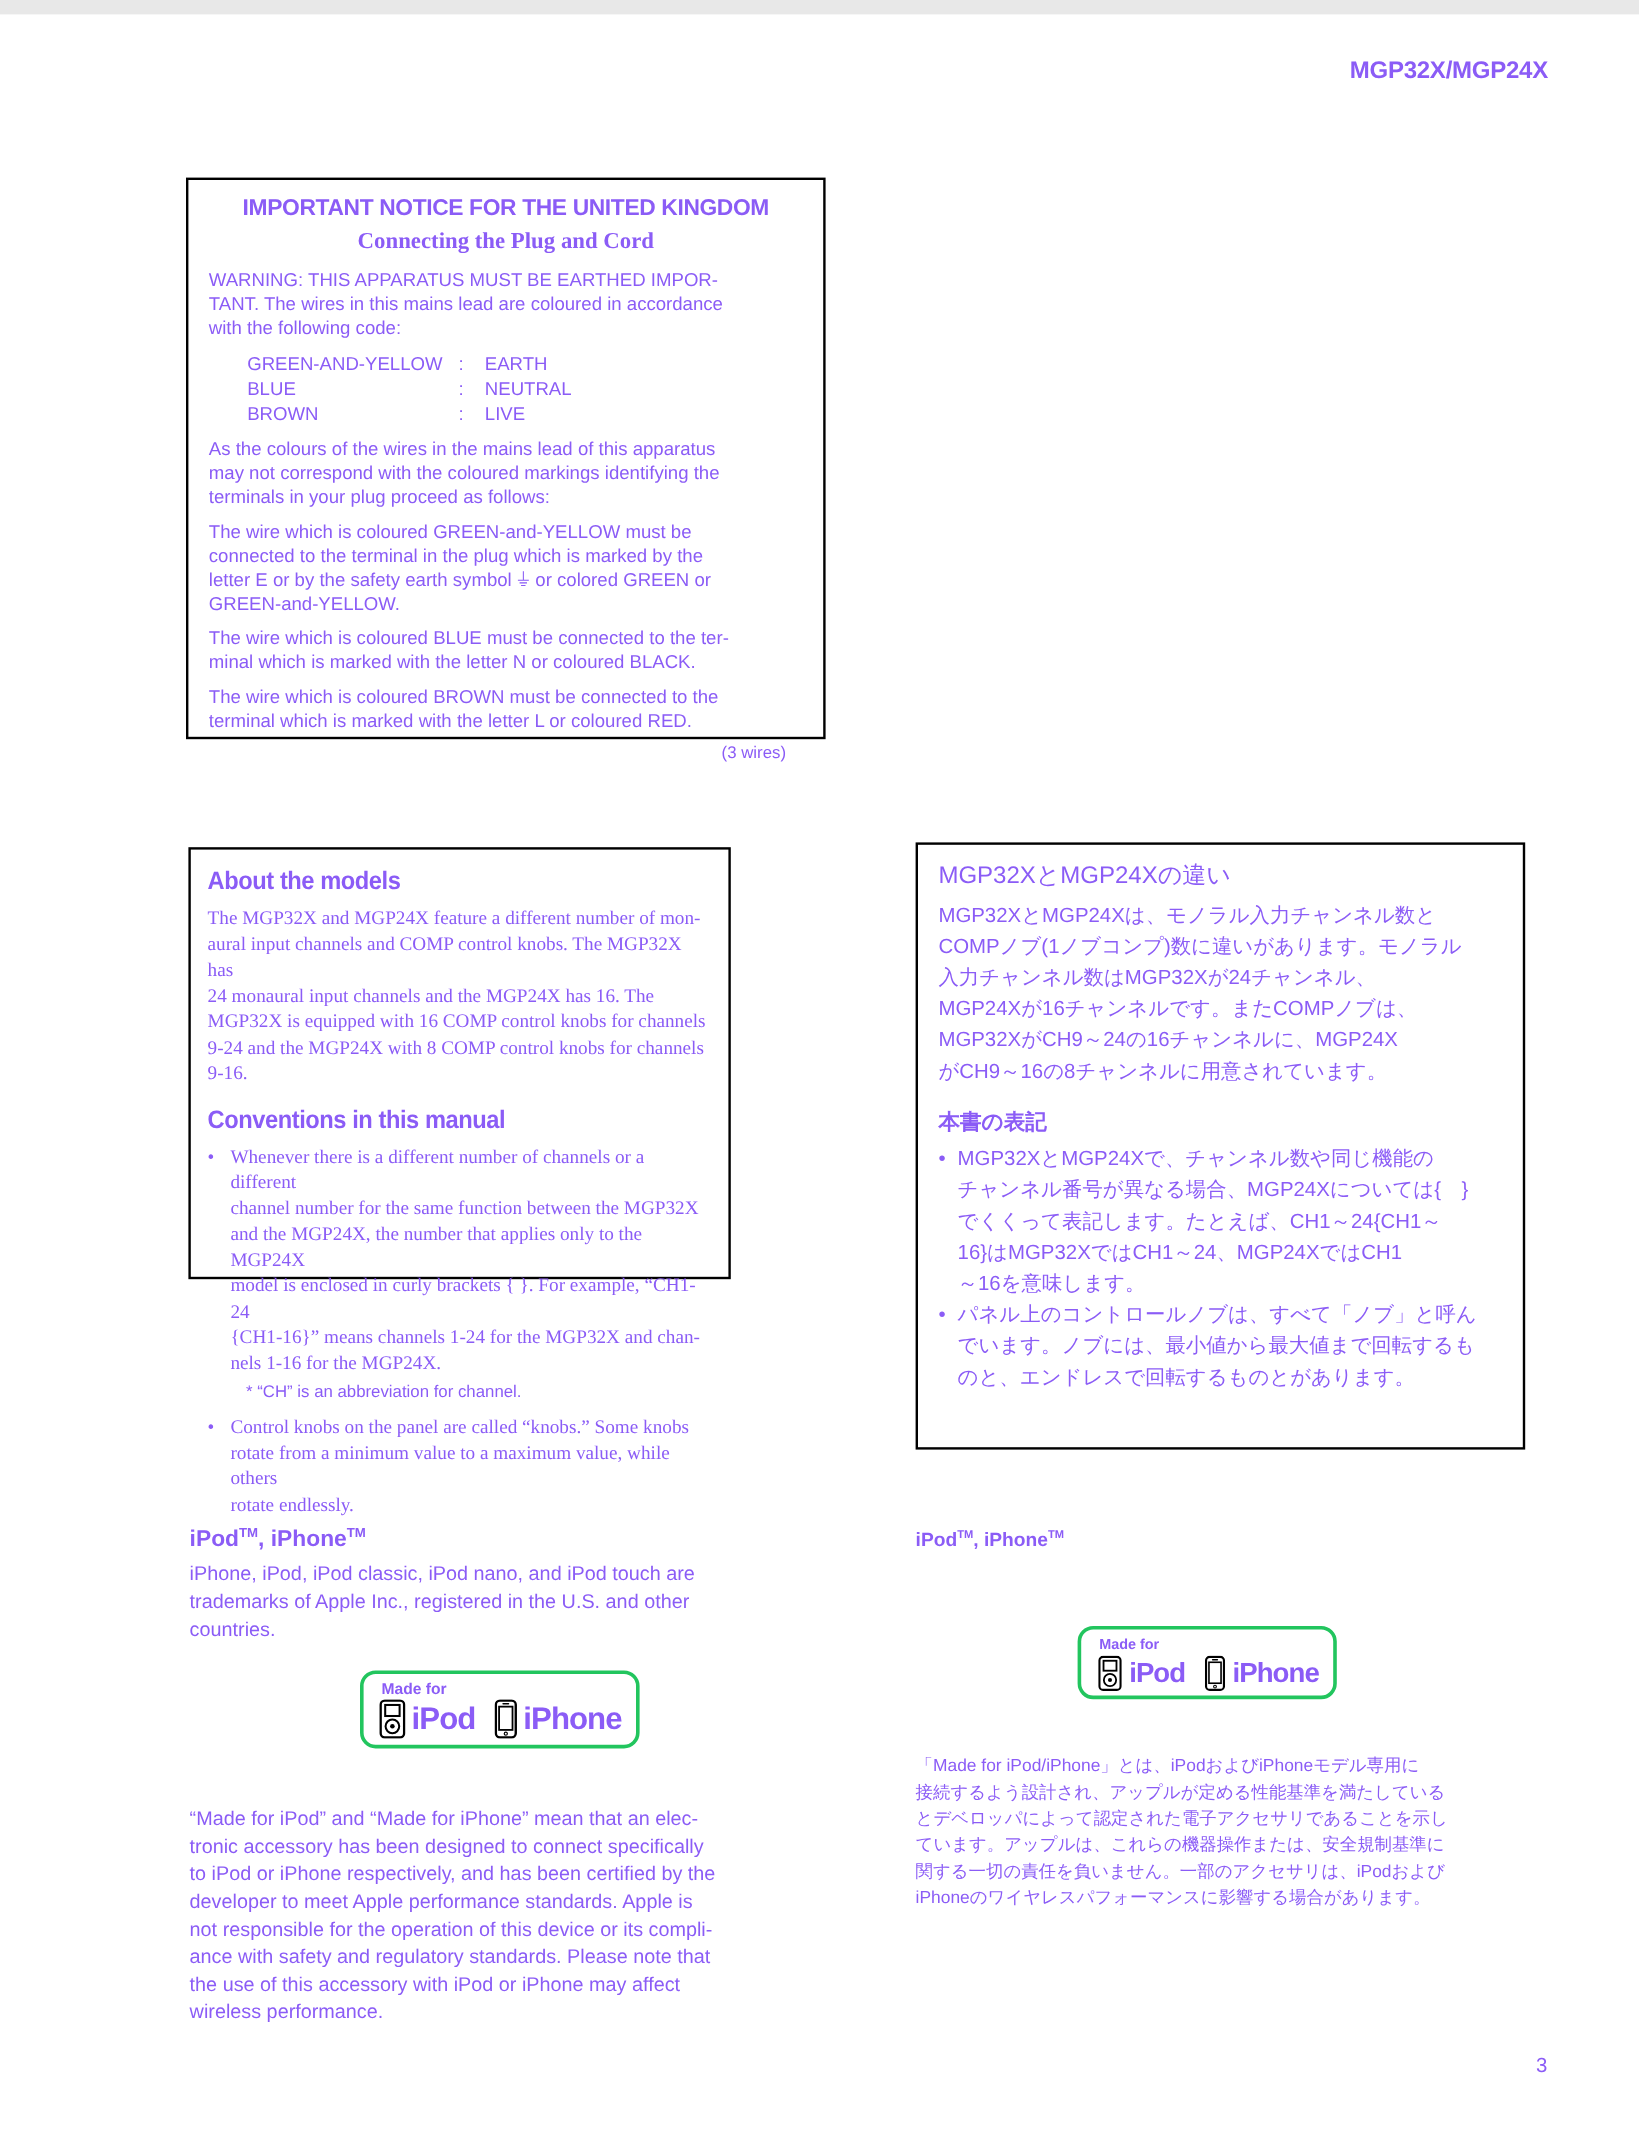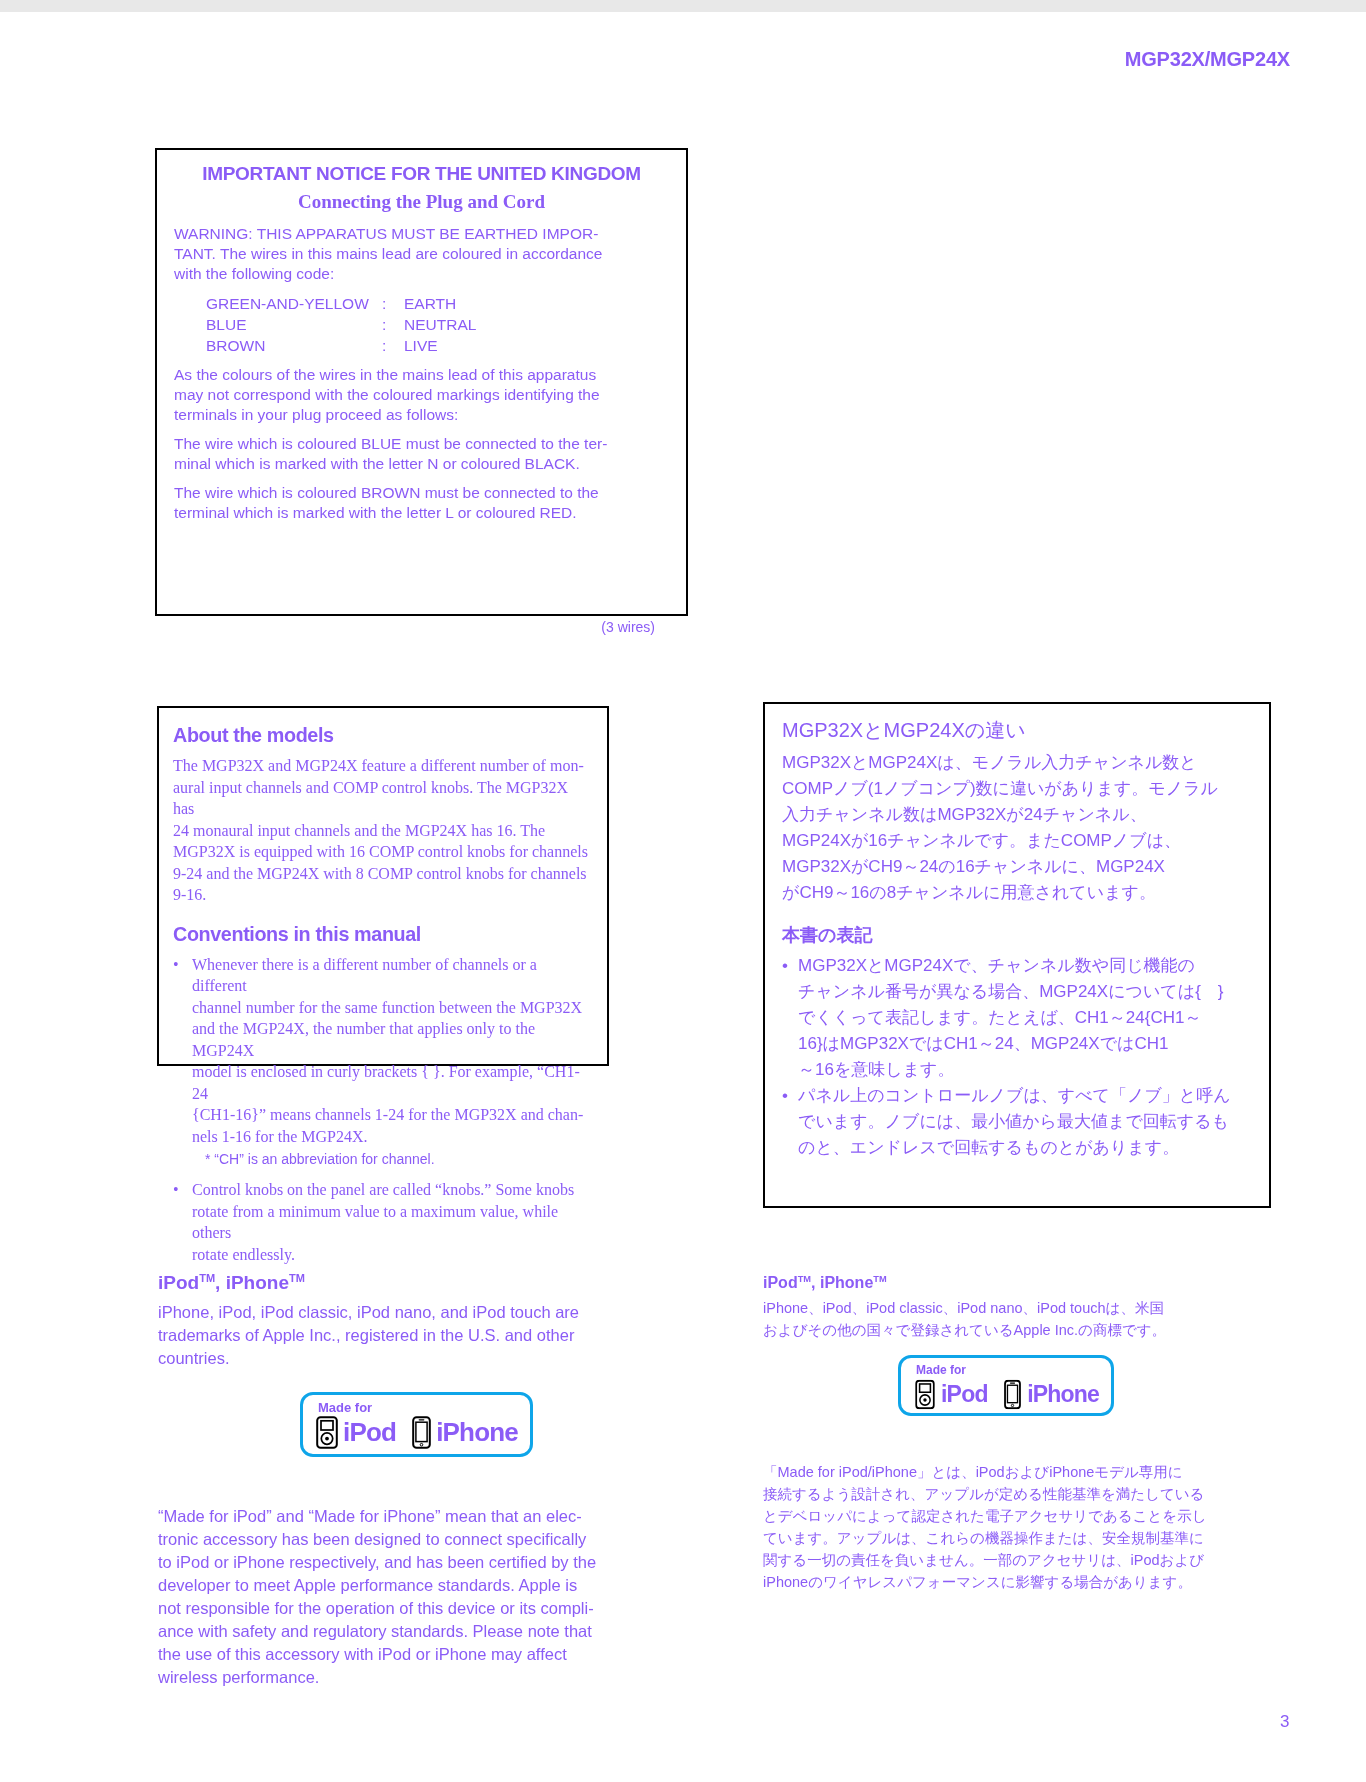--- a/index.html
+++ b/index.html
@@ -68,21 +68,21 @@
   .ipod-left  { position:absolute; left:158px; top:1260px; width:468px; }
   .ipod-right { position:absolute; left:763px; top:1262px; width:500px; }
   .ipod-h-left  { font-weight:bold; font-size:19px; }
   .ipod-h-right { font-weight:bold; font-size:16px; }
   .tm { font-size:0.58em; vertical-align:super; font-weight:bold; }
   .ipod-body-left  { font-size:16.5px; line-height:23px; margin-top:7px; }
   .ipod-body-right { font-size:14.5px; line-height:21.5px; margin-top:6px; }
 
   
   .badge {
-    position:absolute; border:3px solid #0ea5e9; border-radius:13px; background:#fff;
+    position:absolute; border:3px solid #22c55e; border-radius:13px; background:#fff;
     box-sizing:border-box; padding:5px 12px 23px 13px;
   }
   .badge-left  { left:300px; top:1380px; width:233px; height:65px; }
   .badge-right { left:898px; top:1343px; width:216px; height:61px; }
   .badge-madefor { font-weight:bold; font-size:13px; line-height:15px; margin-left:2px; }
   .badge-right .badge-madefor { font-size:12px; line-height:14px; }
   .badge-row { display:flex; align-items:center; gap:5px; margin-top:1px; }
   .badge-name { font-weight:bold; font-size:26px; letter-spacing:-0.8px; }
   .badge-right .badge-name { font-size:23px; }
   .badge-gap { width:7px; }
@@ -126,20 +126,24 @@
       </div>
       <div class="wire-row">
         <span class="wire-label">BROWN</span>
         <span class="wire-colon">:</span>
         <span class="wire-value">LIVE</span>
       </div>
     </div>
     <p class="uk-p lines">As the colours of the wires in the mains lead of this apparatus
 may not correspond with the coloured markings identifying the
 terminals in your plug  proceed as follows:</p>
+    <p class="uk-p lines">The wire which is coloured GREEN-and-YELLOW must be
+connected to the terminal in the plug which is marked by the
+letter E or by the safety earth symbol ⏚ or colored GREEN or
+GREEN-and-YELLOW.</p>
     <p class="uk-p lines">The wire which is coloured BLUE must be connected to the ter-
 minal  which is marked with the letter  N or coloured BLACK.</p>
     <p class="uk-p lines">The wire which is coloured BROWN must be connected  to the
 terminal which is marked with the letter L or coloured RED.</p>
   </section>
   <div class="three-wires">(3 wires)</div>
 
   <section class="about-box">
     <span class="box-h">About the models</span>
     <p class="about-p serif lines">The MGP32X and MGP24X feature a different number of mon-
@@ -228,22 +232,20 @@
 tronic accessory has been designed to connect specifically
 to iPod or iPhone respectively, and has been certified by the
 developer to meet Apple performance standards. Apple is
 not responsible for the operation of this device or its compli-
 ance with safety and regulatory standards. Please note that
 the use of this accessory with iPod or iPhone may affect
 wireless performance.</p>
 
   <section class="ipod-right">
     <div class="ipod-h-right"><span>iPod</span><span class="tm">TM</span><span>, iPhone</span><span class="tm">TM</span></div>
-    <p class="ipod-body-right lines">iPhone、iPod、iPod classic、iPod nano、iPod touchは、米国
-およびその他の国々で登録されているApple Inc.の商標です。</p>
   </section>
 
   <div class="badge badge-right">
     <div class="badge-madefor">Made for</div>
     <div class="badge-row">
       <svg width="22" height="33" viewBox="0 0 22 33" aria-hidden="true">
         <rect x="1.2" y="1.2" width="19.6" height="30.6" rx="3.4" fill="none" stroke="#000" stroke-width="2"></rect>
         <rect x="5" y="4.8" width="12" height="9.2" fill="none" stroke="#000" stroke-width="1.7"></rect>
         <circle cx="11" cy="22.6" r="5.7" fill="none" stroke="#000" stroke-width="1.7"></circle>
         <circle cx="11" cy="22.6" r="1.9" fill="#000"></circle>

